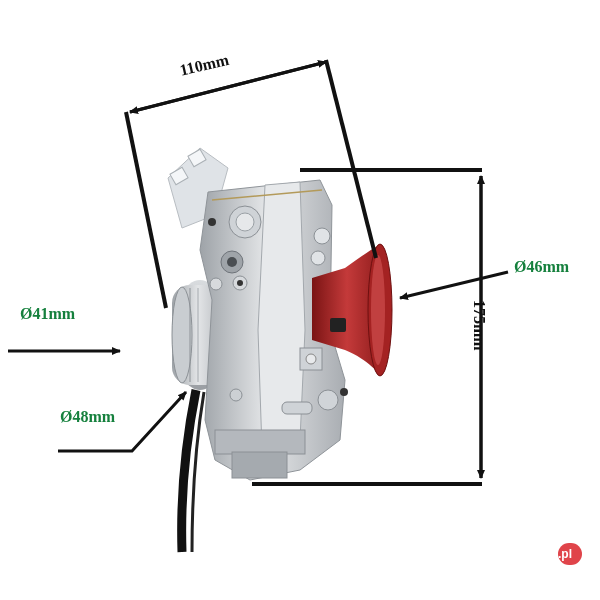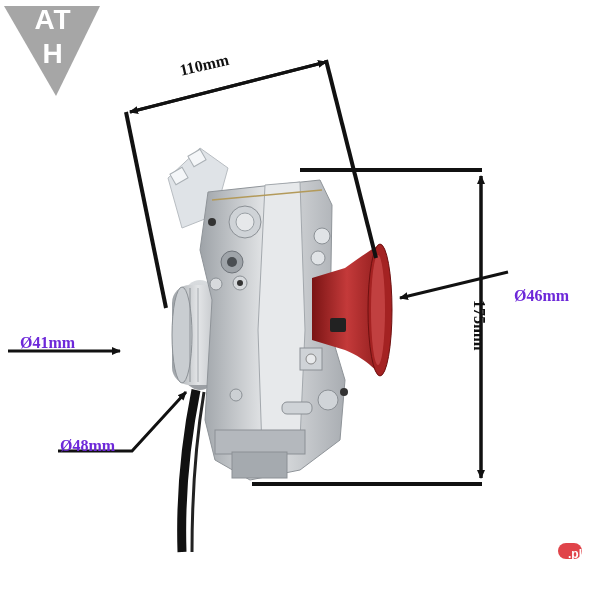--- a/index.html
+++ b/index.html
@@ -1,44 +1,35 @@
 <!DOCTYPE html>
 <html><head>
 <meta charset="utf-8">
 <style>
   html, body { margin:0; padding:0; background:#ffffff; }
   #stage { position:relative; width:600px; height:600px; overflow:hidden; background:#ffffff; font-family:"Liberation Serif", serif; }
   svg { position:absolute; left:0; top:0; }
   .dim-label { position:absolute; font-weight:bold; font-size:16px; white-space:nowrap; }
-  .red { color:#6d28d9;margin-top:29px; }
+  .red { color:#15803d; }
   .black { color:#111111; }
   #label-110 { left:178px; top:62px; transform:rotate(-13deg); transform-origin:left top; }
   #label-175 { left:488px; top:300px; transform:rotate(90deg); transform-origin:left top; }
   #label-46 { left:514px; top:258px; }
   #label-41 { left:20px; top:305px; }
   #label-48 { left:60px; top:408px; }
   #logo { position:absolute; left:0; top:0; width:110px; height:100px; }
   #logo-text { position:absolute; left:28px; top:6px; width:50px; text-align:center; color:#fff; font-family:"Liberation Sans", sans-serif; font-weight:bold; font-size:28px; line-height:28px; letter-spacing:1px; }
   #watermark { position:absolute; left:412px; top:548px; font-family:"Liberation Sans", sans-serif; font-weight:bold; font-size:26px; color:#ffffff; text-shadow:0 0 2px #bbb, 1px 1px 2px #999; letter-spacing:-0.5px; }
-  #watermark-badge { position:absolute; left:558px; top:543px; width:24px; height:16px; border-radius:12px; background:#e0444a; color:#fff; font-family:"Liberation Sans", sans-serif; font-size:12px; font-weight:bold; text-align:right; line-height:22px; }
+  #watermark-badge { position:absolute; left:558px; top:543px; width:24px; height:22px; border-radius:12px; background:#e0444a; color:#fff; font-family:"Liberation Sans", sans-serif; font-size:12px; font-weight:bold; text-align:left; line-height:22px; }
 </style>
 </head>
 <body>
 
 <div id="stage">
 
-  <div id="logo">
-    <svg width="110" height="100" viewBox="0 0 110 100">
-      <polygon points="4,6 100,6 56,96" fill="#a6a6a6"></polygon>
-    </svg>
-    <div id="logo-text">
-      <div>AT</div>
-      <div style="margin-top:6px;">H</div>
-    </div>
-  </div>
 
   <svg width="600" height="600" viewBox="0 0 600 600">
     <defs>
       <linearGradient id="metal" x1="0" y1="0" x2="1" y2="0">
         <stop offset="0" stop-color="#9ea3a8"></stop>
         <stop offset="0.45" stop-color="#e3e5e7"></stop>
         <stop offset="1" stop-color="#a9adb2"></stop>
       </linearGradient>
       <linearGradient id="metal2" x1="0" y1="0" x2="0" y2="1">
         <stop offset="0" stop-color="#d9dcdf"></stop>

